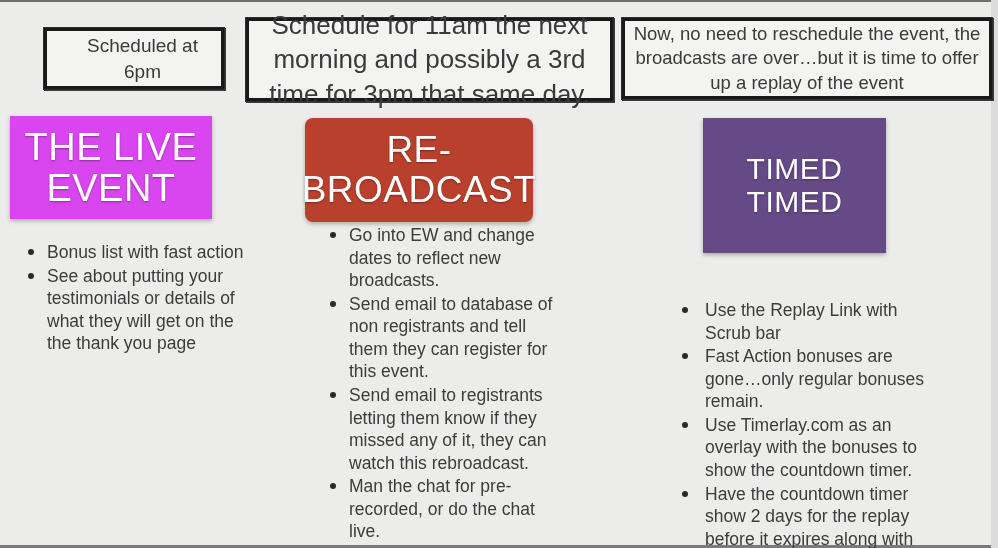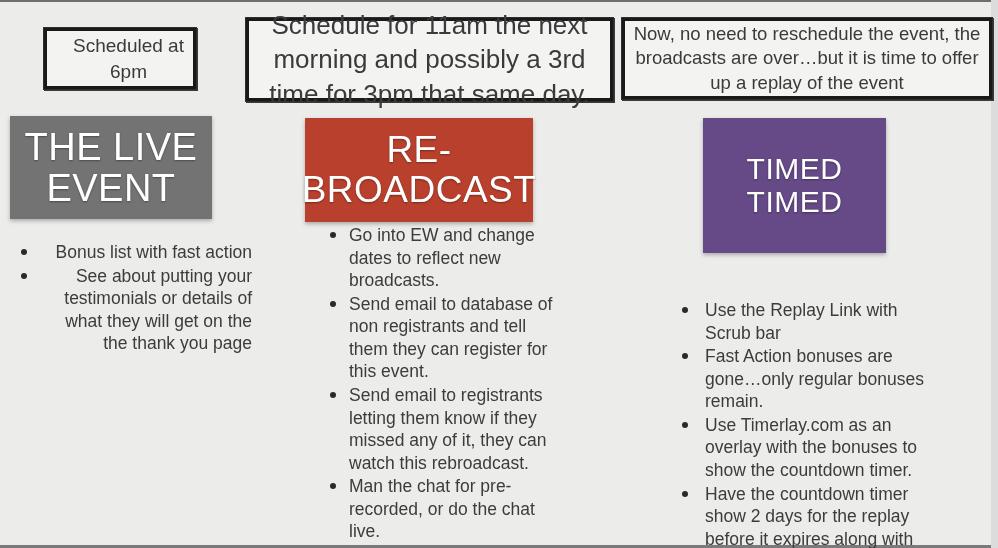--- a/index.html
+++ b/index.html
@@ -47,21 +47,21 @@
     justify-content: center;
     text-align: center;
     color: #3a3a3a;
     font-size: 26px;
     line-height: 1.33;
     padding: 4px 8px;
     box-sizing: border-box;
   }
   .callout .ctext { display: block; width: 100%; }
 
-  #callout-1 { left: 44px;  top: 28px;  width: 152px; height: 61px; font-size: 19px; padding-left: 25px; }
+  #callout-1 { left: 44px;  top: 28px;  width: 180px; height: 61px; font-size: 19px; padding-left: 25px; }
   #callout-2 { left: 246px; top: 18px;  width: 367px; height: 83px; }
   #callout-3 { left: 622px; top: 18px;  width: 370px; height: 81px; font-size: 18.5px; }
 
   
   .block {
     position: absolute;
     display: flex;
     align-items: center;
     justify-content: center;
     text-align: center;
@@ -69,27 +69,28 @@
     font-weight: normal;
     letter-spacing: 0.5px;
     line-height: 1.07;
     box-shadow: 0 2px 4px rgba(0,0,0,0.28);
     text-shadow: 0 1px 2px rgba(0,0,0,0.35);
     box-sizing: border-box;
     padding: 2px 6px;
   }
   #block-live {
     left: 10px; top: 116px; width: 202px; height: 103px;
-    background: #737373;
+    background: #d946ef;
     font-size: 38px;
   }
   #block-rebroadcast {
     left: 305px; top: 118px; width: 228px; height: 104px;
     background: #b9402d;
     font-size: 37px;
+    border-radius: 8px;
   }
   #block-replay {
     left: 703px; top: 118px; width: 183px; height: 135px;
     background: #654a87;
     font-size: 30px;
   }
 
   
   .bullets {
     position: absolute;
@@ -108,21 +109,21 @@
   .bullets li::before {
     content: "";
     position: absolute;
     left: 14px;
     top: 8px;
     width: 6px;
     height: 6px;
     background: #2a2a2a;
     border-radius: 50%;
   }
-  #list-live       { left: 7px;   top: 241px; width: 245px; text-align: right; }
+  #list-live       { left: 14px;   top: 241px; width: 245px; }
   #list-rebroadcast{ left: 316px; top: 224px; width: 248px; }
   #list-replay     { left: 672px; top: 255px; width: 260px; margin-top: 44px; }
 
   #list-replay li::before { left: 10px; }
 </style>
 </head>
 <body>
 
 <div id="slide">
 

